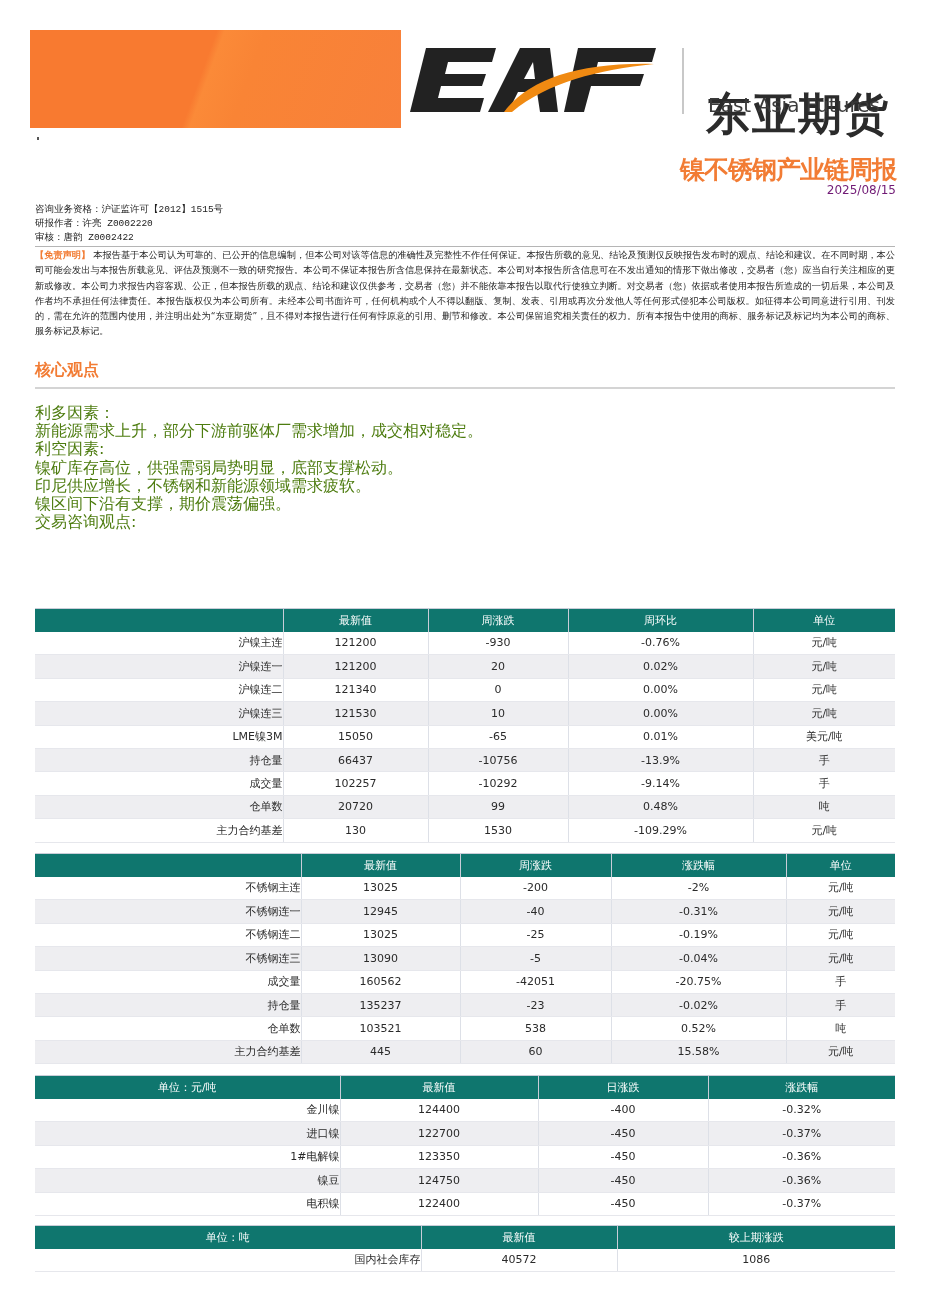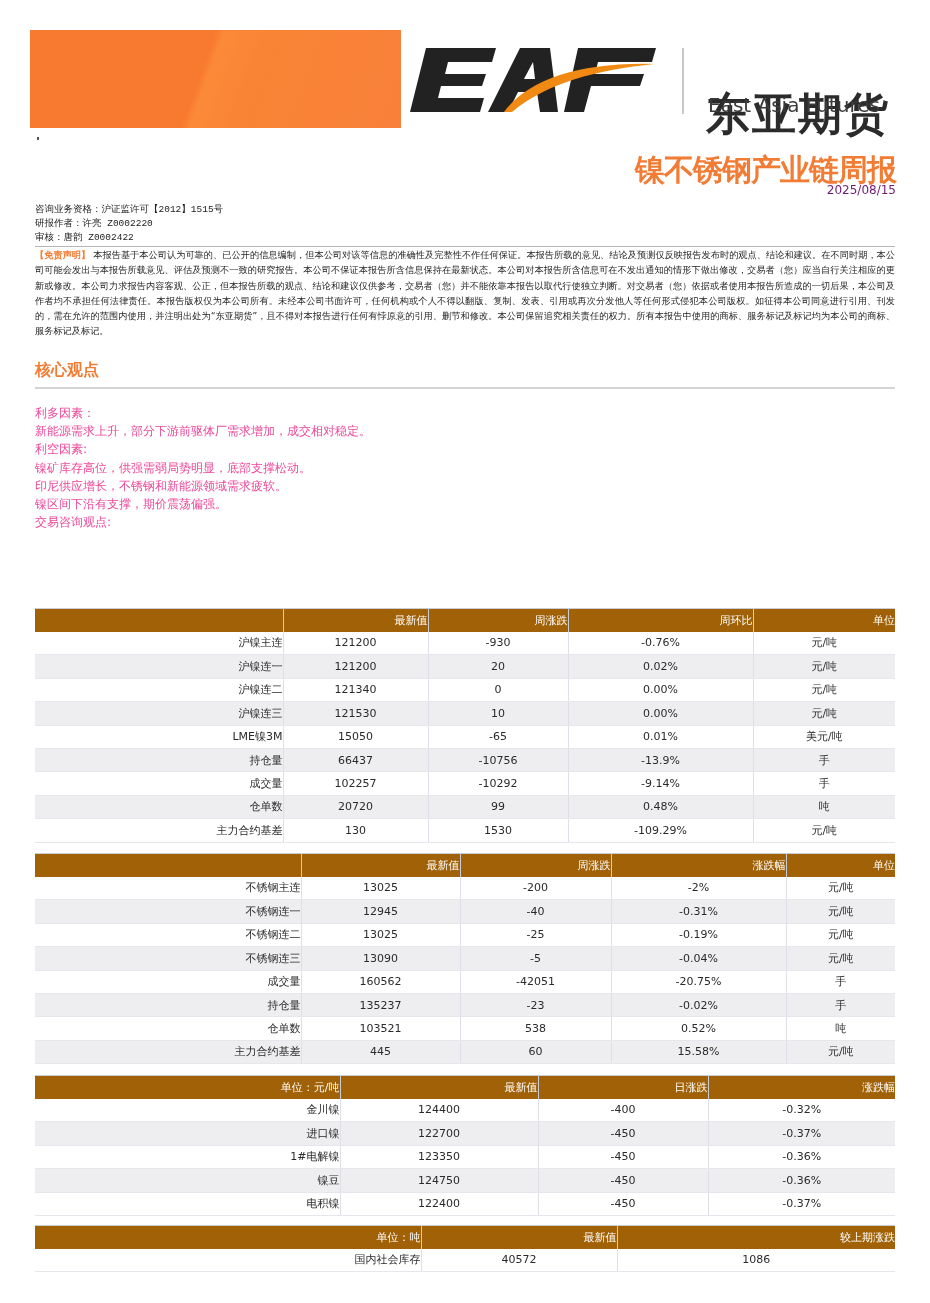--- a/index.html
+++ b/index.html
@@ -12,50 +12,50 @@
   }
   .dot { position: absolute; left: 37px; top: 137px; width: 2px; height: 3px; background: #555; }
 
   .logo { position: absolute; left: 408px; top: 44px; width: 490px; height: 76px; }
   .logo svg { display: block; }
   .logo-divider { position: absolute; left: 274px; top: 4px; width: 2px; height: 66px; background: #c8c8c8; }
   .logo-cn { position: absolute; left: 298px; top: 0px; font-size: 44px; font-weight: bold; color: #2b2b2b; letter-spacing: 2px; line-height: 48px; font-family: "DejaVu Sans", sans-serif; margin-top: 46px; }
   .logo-en { position: absolute; left: 300px; top: 49px; font-size: 20px; color: #3a3a3a; line-height: 24px; font-family: "DejaVu Sans", sans-serif; }
 
   .report-title {
-    position: absolute; right: 34px; top: 155px; font-size: 30px; font-weight: bold;
+    position: absolute; right: 34px; top: 155px; font-size: 25px; font-weight: bold;
     color: #f27c34; line-height: 30px; letter-spacing: -1px;
   }
   .report-date {
     position: absolute; right: 34px; top: 183px; font-size: 12px; font-weight: normal;
     color: #701a75; line-height: 14px;
   }
 
   .meta { position: absolute; left: 35px; top: 203px; font-size: 9.5px; line-height: 14px; color: #222; font-family: Liberation Mono, monospace; }
   .meta div { white-space: nowrap; }
 
   .disclaimer-rule { position: absolute; left: 35px; top: 246px; width: 860px; height: 1px; background: #b5b5b5; }
   .disclaimer {
     position: absolute; left: 35px; top: 247px; width: 860px; font-size: 9.2px; line-height: 15.3px;
     color: #1e1e1e; text-align: justify;
   }
   .disclaimer .tag { color: #f27c34; font-weight: bold; }
 
   .section-title { position: absolute; left: 35px; top: 359px; font-size: 16px; font-weight: bold; color: #f27c34; line-height: 22px; }
   .section-rule { position: absolute; left: 35px; top: 387px; width: 860px; height: 2px; background: #d4d4d4; }
 
-  .points { position: absolute; left: 35px; top: 404px; font-size: 12px; line-height: 18.2px; color: #ec4899; }
+  .points { position: absolute; left: 35px; top: 404px; font-size: 16px; line-height: 18.2px; color: #4d7c0f; }
   .points div { white-space: nowrap; }
 
   table.dt {
     position: absolute; left: 35px; width: 860px; border-collapse: collapse; table-layout: fixed;
     font-size: 11px; color: #2a2a2a; font-family: "DejaVu Sans", sans-serif;
   }
   table.dt th {
-    background: #a16207; color: #ffffff; font-weight: normal; height: 23px; text-align: right;
+    background: #0f766e; color: #ffffff; font-weight: normal; height: 23px; text-align: center;
     border-left: 1px solid #c9cdd8; border-top: 1px solid #c9cdd8; font-size: 11px;
   }
   table.dt th:first-child { border-left: none; }
   table.dt td {
     height: 23.4px; text-align: center; border-left: 1px solid #dde0e7; border-bottom: 1px solid #e6e7ec;
   }
   table.dt td:first-child { border-left: none; text-align: right; }
   table.dt tr:nth-child(even) td { background: #eeeef1; }
   table.dt tr:nth-child(odd) td { background: #ffffff; }
 </style>

